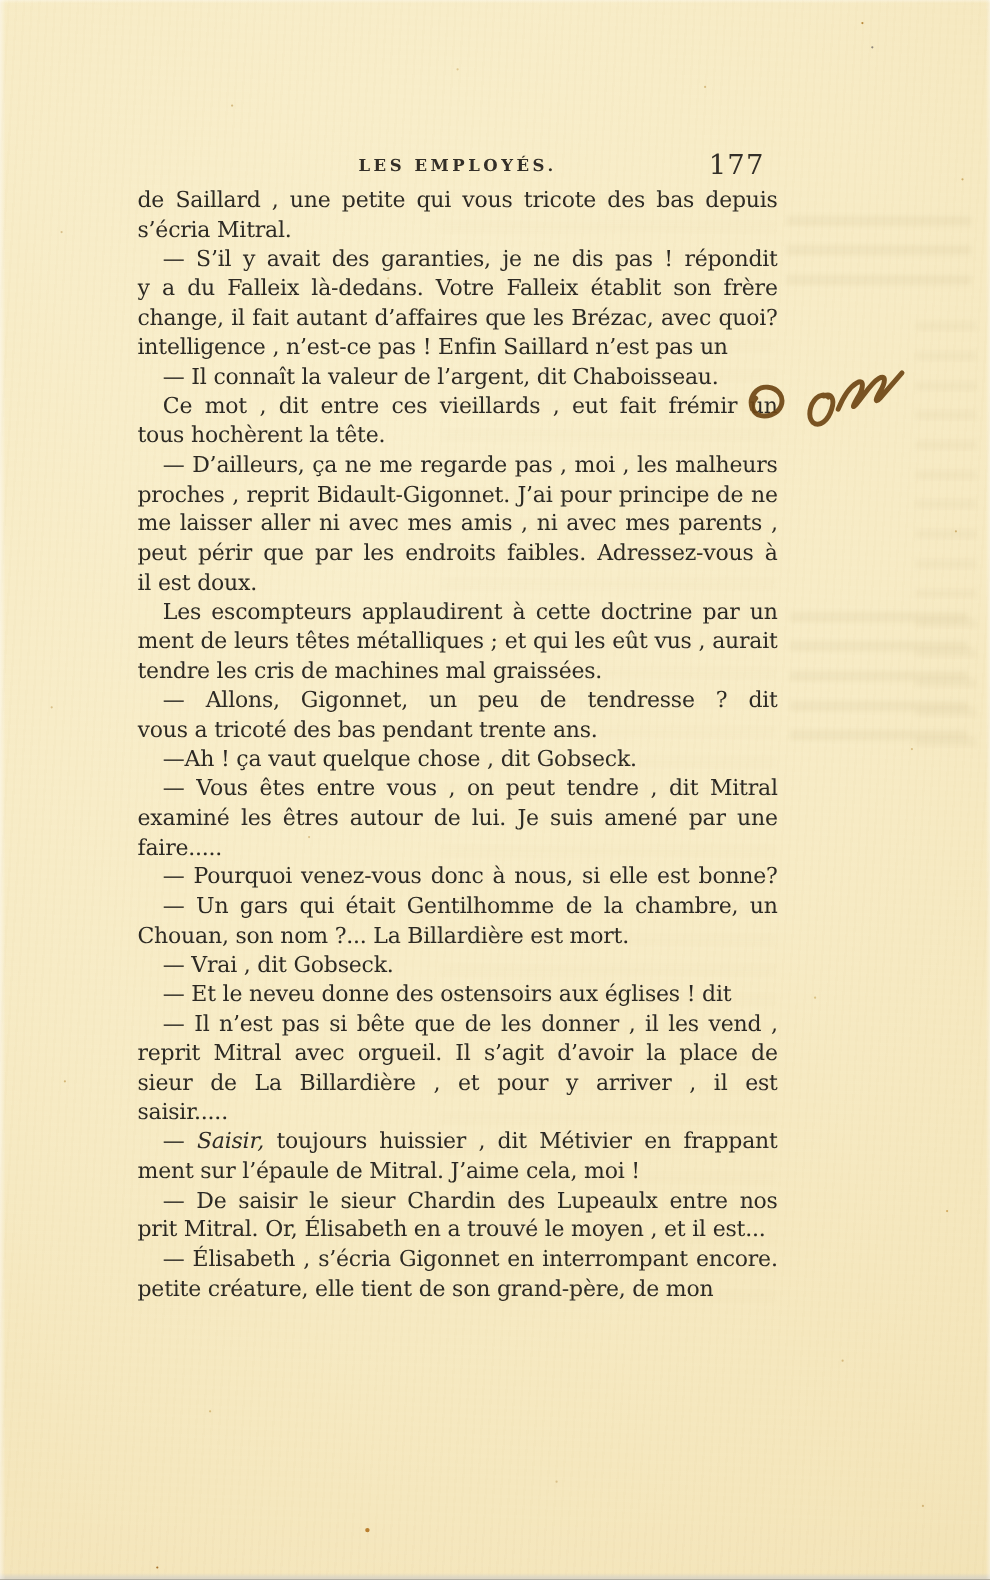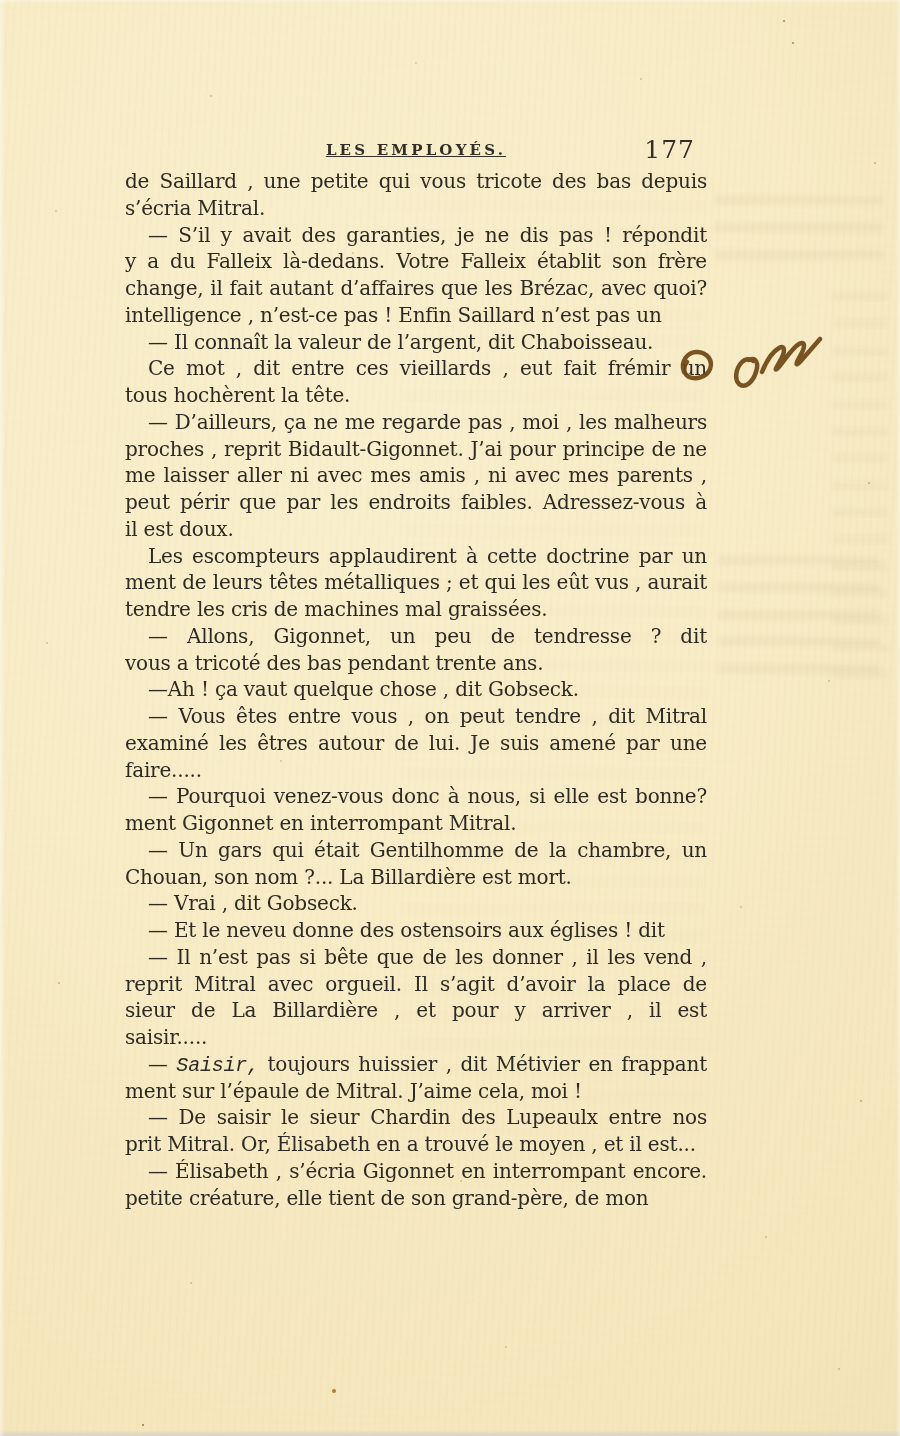--- a/index.html
+++ b/index.html
@@ -39,36 +39,36 @@
   
   .edge{position:absolute;pointer-events:none;}
   .edge-bottom{left:0;bottom:0;width:900px;height:6px;background:linear-gradient(180deg,transparent,#d9d4c5 70%);opacity:.85;}
   .edge-left{left:0;top:0;width:5px;height:1436px;background:linear-gradient(90deg,rgba(255,255,255,.45),transparent);}
   .edge-top{left:0;top:0;width:900px;height:3px;background:linear-gradient(180deg,rgba(255,255,255,.35),transparent);}
   .edge-right{right:0;top:0;width:4px;height:1436px;background:linear-gradient(270deg,rgba(255,255,255,.4),transparent);}
 
   .running-head{position:absolute;left:125px;top:141px;width:582px;height:22px;}
   .running-title{
     position:absolute;left:0;right:0;text-align:center;
-    font-size:15px;font-weight:700;letter-spacing:3.2px;color:#332f28;text-decoration:underline;
+    font-size:15px;font-weight:700;letter-spacing:3.2px;color:#332f28;
   }
   .page-number{
     position:absolute;right:12px;top:-6px;
     font-size:25px;color:#332f28;letter-spacing:1px;
   }
 
   .textblock{position:absolute;left:125px;top:168px;width:582px;}
   .ln{
     height:26.75px;line-height:26.75px;font-size:20px;letter-spacing:-0.2px;
     white-space:normal;overflow:hidden;
     text-rendering:optimizeLegibility;
   }
   .j{text-align:justify;text-align-last:justify;}
   .ind{text-indent:23px;}
-  .it{font-style:italic;font-family:Liberation Mono, monospace;}
+  .it{font-style:italic;}
 
   .annotation-svg{position:absolute;left:0;top:0;pointer-events:none;}
 </style>
 </head>
 <body>
 
 <div class="page">
 
   <div class="grain"></div>
   <div class="ghost g1"></div>
@@ -110,21 +110,20 @@
     <div class="ln j ind">— Allons, Gigonnet, un peu de tendresse ? dit Chaboisseau , on</div>
     <div class="ln">vous a tricoté des bas pendant trente ans.</div>
 
     <div class="ln ind">—Ah ! ça vaut quelque chose , dit Gobseck.</div>
 
     <div class="ln j ind">— Vous êtes entre vous , on peut tendre , dit Mitral après avoir</div>
     <div class="ln j">examiné les êtres autour de lui. Je suis amené par une bonne af-</div>
     <div class="ln">faire.....</div>
 
     <div class="ln j ind">— Pourquoi venez-vous donc à nous, si elle est bonne? dit aigre-</div>
-    <div class="ln">ment Gigonnet en interrompant Mitral.</div>
 
     <div class="ln j ind">— Un gars qui était Gentilhomme de la chambre, un vieux</div>
     <div class="ln">Chouan, son nom ?... La Billardière est mort.</div>
 
     <div class="ln ind">— Vrai , dit Gobseck.</div>
 
     <div class="ln ind">— Et le neveu donne des ostensoirs aux églises ! dit Gigonnet.</div>
 
     <div class="ln j ind">— Il n’est pas si bête que de les donner , il les vend , papa ,</div>
     <div class="ln j">reprit Mitral avec orgueil. Il s’agit d’avoir la place de mon-</div>

